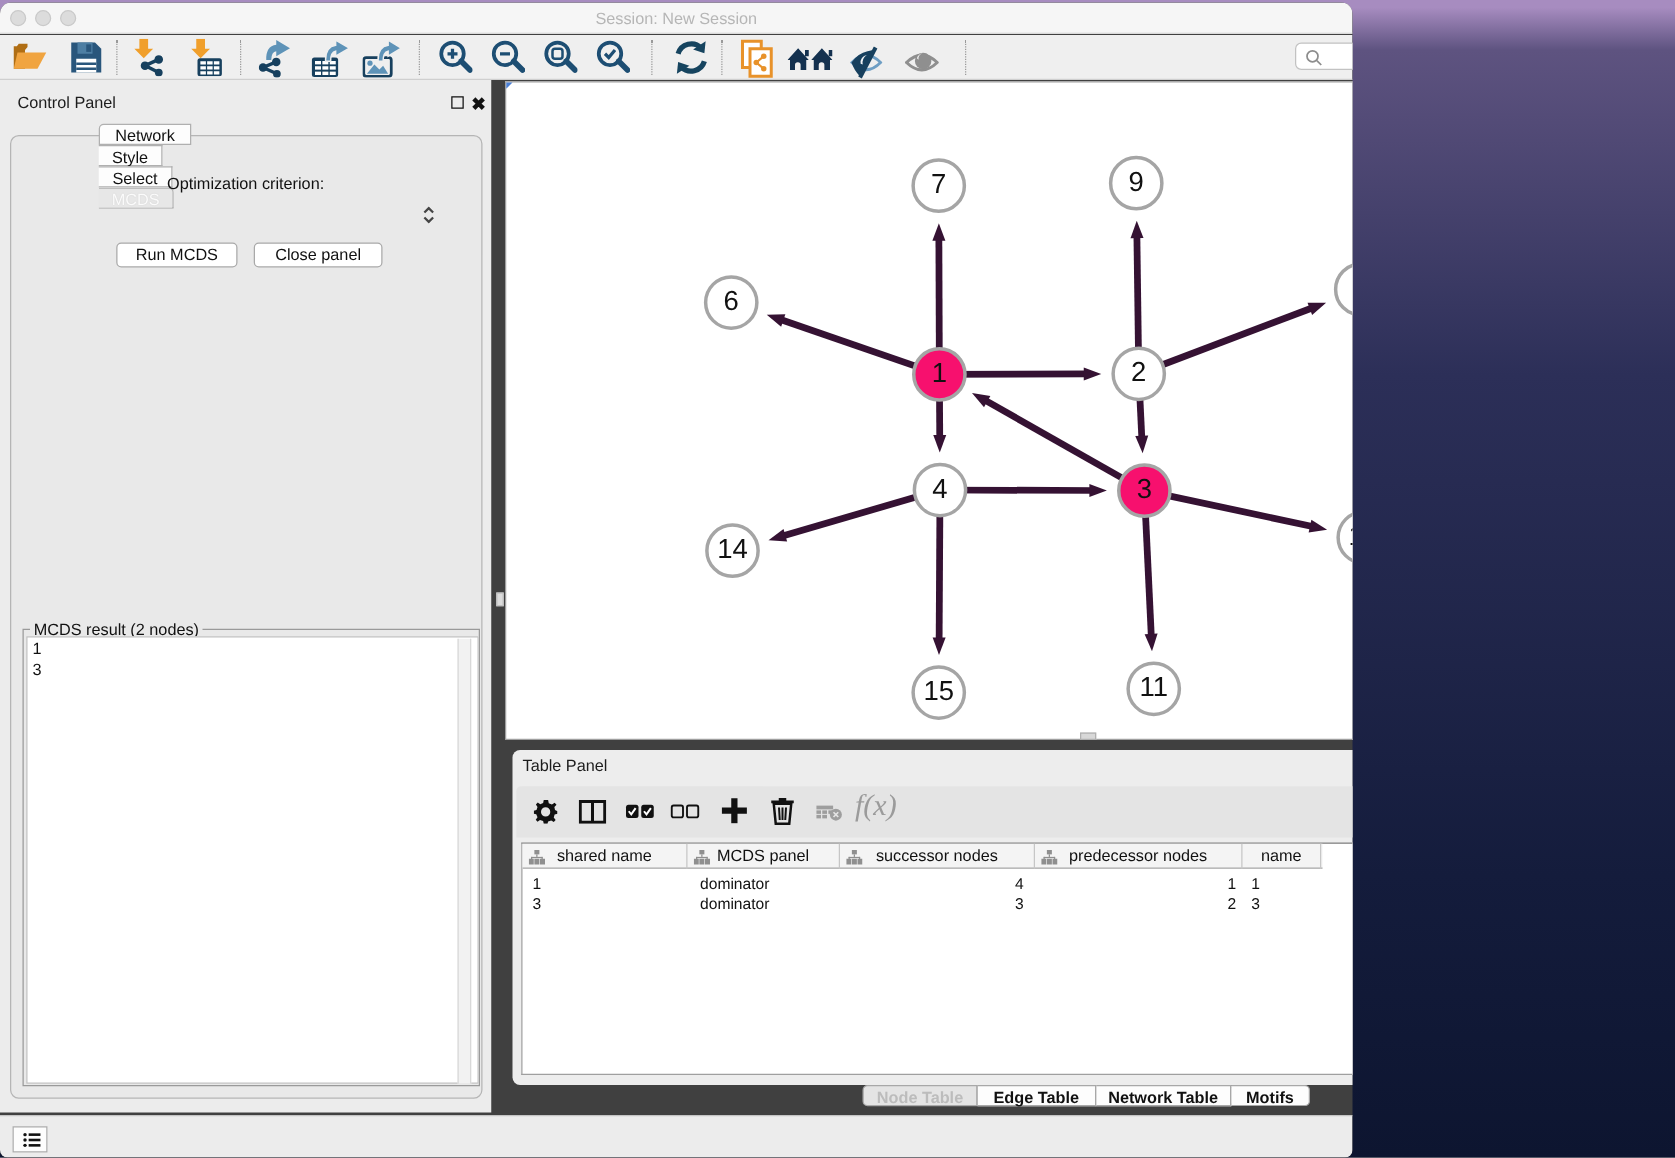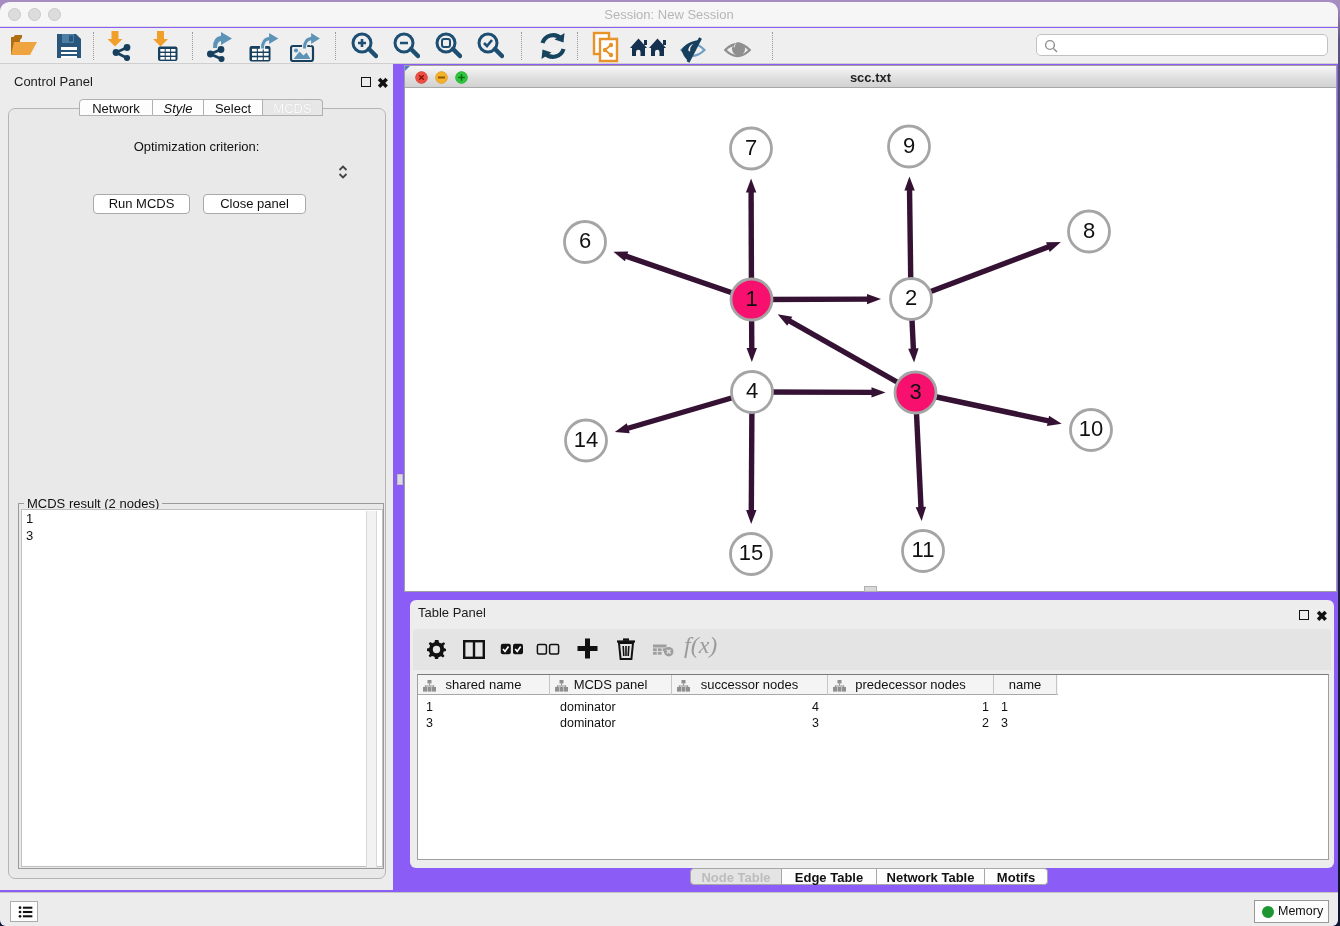--- a/index.html
+++ b/index.html
@@ -1,19 +1,19 @@
 <!DOCTYPE html>
 <html><head>
 <meta charset="utf-8">
 <style>
 * { margin:0; padding:0; box-sizing:border-box; }
 html,body { width:1340px; height:926px; overflow:hidden; }
 body { font-family:"Liberation Sans", sans-serif; background:linear-gradient(180deg,#a78cc0 0px,#a78cc0 6px,#5e5380 40px,#2c2f58 300px,#141c3c 700px,#0d1530 926px); }
 .abs { position:absolute; }
-#win { position:absolute; left:0; top:2px; width:1338px; height:924px; background:#8b5cf6; border-radius:9px 9px 6px 6px; overflow:hidden; }
+#win { position:absolute; left:0; top:2px; width:1082px; height:924px; background:#404040; border-radius:9px 9px 6px 6px; overflow:hidden; }
 
 #titlebar { position:absolute; left:0; top:0; width:100%; height:25px; background:#f6f6f6; border-bottom:1px solid #e0e0e0; }
 #titlebar .t { position:absolute; left:0; right:0; top:5px; text-align:center; font-size:13px; color:#b6b6b6; }
 .tl { position:absolute; top:6px; width:13px; height:13px; border-radius:50%; background:#dcdcdc; border:1px solid #c9c9c9; }
 
 #toolbar { position:absolute; left:0; top:26px; width:100%; height:36px; background:#efefef; border-bottom:1px solid #cfcfcf; }
 .sep { position:absolute; top:4px; height:28px; width:0; border-left:1px dotted #9a9a9a; }
 .tbi { position:absolute; top:3px; }
 #searchbox { position:absolute; left:1036px; top:6px; width:292px; height:22px; background:#fff; border:1px solid #c2c2c2; border-radius:5px; }
 
@@ -195,58 +195,42 @@
         <circle cx="6" cy="6" r="4.4" fill="none" stroke="#8d8d8d" stroke-width="1.4"></circle>
         <path d="M9.5 9.5 L13 13" stroke="#8d8d8d" stroke-width="1.4"></path>
       </svg>
     </div>
   </div>
   <div id="cpanel">
     <div class="panelhead abs" style="left:14px; top:10px;">Control Panel</div>
     <div class="floatico" style="left:361px; top:13px;"></div>
     <div class="closeico" style="left:377px; top:14px;">✖</div>
     <div id="cp-tabpanel"></div>
-    <div class="tabrow" style="left:79px; top:35px;">
+    <div class="tabrow" style="left:79px; top:35px;flex-direction:column;">
       <div class="tab first" style="width:74px;">Network</div>
-      <div class="tab" style="width:51px;font-style:italic;">Style</div>
+      <div class="tab" style="width:51px;">Style</div>
       <div class="tab" style="width:59px;">Select</div>
       <div class="tab last dis" style="width:60px;">MCDS</div>
     </div>
     <div class="abs" style="left:0; top:75px; width:393px; text-align:center; font-size:13px; color:#111;">Optimization criterion:</div>
     <svg class="abs" style="left:336px; top:101px;" width="14" height="14" viewBox="0 0 14 14">
         <path d="M3.5 5 L7 1.5 L10.5 5 M3.5 9 L7 12.5 L10.5 9" stroke="#444" stroke-width="1.8" fill="none"></path>
       </svg>
     <div class="btn" style="left:93px; top:130px; width:97px;">Run MCDS</div>
     <div class="btn" style="left:203px; top:130px; width:103px;">Close panel</div>
     <div id="fieldset">
       <div class="legend">MCDS result (2 nodes)</div>
       <div id="resultwhite">
         <div style="padding:1px 0 0 4px; line-height:16.5px;">1<br>3</div>
         <div id="resscroll"></div>
       </div>
     </div>
   </div>
   <div class="abs" style="left:397px;top:472px;width:6px;height:11px;background:#dcdcdc;border:1px solid #c0c0c0;"></div>
   <div id="netframe">
-    <div id="nettitle">
-      <svg class="mtl" style="left:10px;" width="12" height="12" viewBox="0 0 13 13">
-          <circle cx="6.5" cy="6.5" r="6" fill="#ee4f45" stroke="#d4433a" stroke-width="0.8"></circle>
-          <path d="M4.2 4.2 L8.8 8.8 M8.8 4.2 L4.2 8.8" stroke="#8c1208" stroke-width="1.5"></path>
-        </svg>
-      <svg class="mtl" style="left:30px;" width="12" height="12" viewBox="0 0 13 13">
-          <circle cx="6.5" cy="6.5" r="6" fill="#f5b02c" stroke="#e09a22" stroke-width="0.8"></circle>
-          <rect x="3" y="5.5" width="7" height="2" fill="#8e5b03"></rect>
-        </svg>
-      <svg class="mtl" style="left:50px;" width="12" height="12" viewBox="0 0 13 13">
-          <circle cx="6.5" cy="6.5" r="6" fill="#2fc53f" stroke="#25ad35" stroke-width="0.8"></circle>
-          <path d="M6.5 3.2 V9.8 M3.2 6.5 H9.8" stroke="#0a6e12" stroke-width="1.5"></path>
-        </svg>
-      <path>
-      <div class="t">scc.txt</div>
-    </path></div>
     <svg id="graph" style="position:absolute; left:0; top:22px;" width="931" height="502" viewBox="404 86 931 502">
 <g stroke="#351233" stroke-width="5.4">
 <line x1="750.5" y1="297.5" x2="750.1" y2="187.5"></line>
 <line x1="750.5" y1="297.5" x2="622.8" y2="253.4"></line>
 <line x1="750.5" y1="297.5" x2="869.0" y2="297.1"></line>
 <line x1="750.5" y1="297.5" x2="750.8" y2="349.0"></line>
 <line x1="910.0" y1="297.0" x2="908.5" y2="185.5"></line>
 <line x1="910.0" y1="297.0" x2="1049.7" y2="244.0"></line>
 <line x1="910.0" y1="297.0" x2="912.5" y2="349.5"></line>
 <line x1="914.5" y1="390.5" x2="786.2" y2="317.7"></line>

